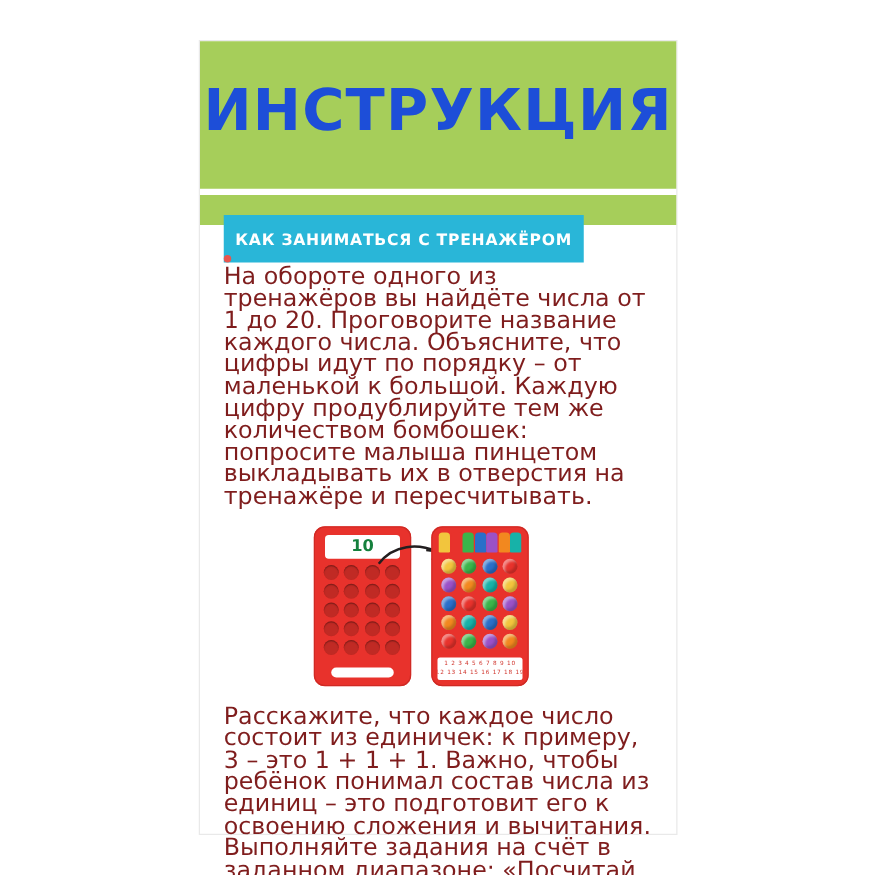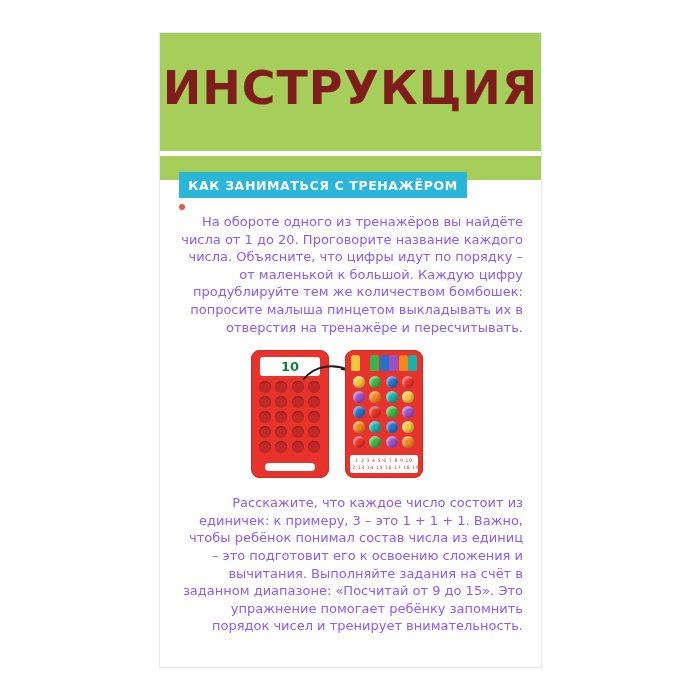--- a/index.html
+++ b/index.html
@@ -35,21 +35,21 @@
     width: 381px;
     height: 118px;
     background: #a6ce5a;
   }
   .header-title {
     position: absolute;
     left: 0;
     top: 28px;
     width: 381px;
     text-align: center;
-    color: #7f1d1d;
+    color: #1d4ed8;
     font-weight: bold;
     font-size: 46px;
     letter-spacing: 1px;
     line-height: 54px;
     font-family: "DejaVu Sans", sans-serif;
   }
   
   .header-strip {
     position: absolute;
     left: 0;
@@ -57,21 +57,21 @@
     width: 381px;
     height: 24px;
     background: #a6ce5a;
   }
   
   .subtitle-ribbon {
     position: absolute;
     left: 19px;
     top: 139px;
     width: 288px;
-    height: 26px;
+    height: 38px;
     background: #29b6d8;
     display: flex;
     align-items: center;
     justify-content: center;
   }
   .subtitle-text {
     color: #ffffff;
     font-weight: bold;
     font-size: 12.5px;
     letter-spacing: 0.6px;
@@ -98,26 +98,25 @@
     flex: 0 0 auto;
     position: relative;
     top: -1px;
   }
   .bullet-label {
     font-size: 13.5px;
     color: #231f20;
     font-family: "DejaVu Sans", sans-serif;
   }
   .para {
-    font-size: 13px;
+    font-size: 19px;
     line-height: 17.6px;
-    color: #8b5cf6;
+    color: #7f1d1d;
     font-family: "DejaVu Sans", sans-serif;
     margin: 0;
-    text-align: right;
   }
   .para.second {
     margin-top: 0;
   }
   
   .illustration {
     position: relative;
     width: 344px;
     height: 132px;
     margin: 14px 0 12px 0;

